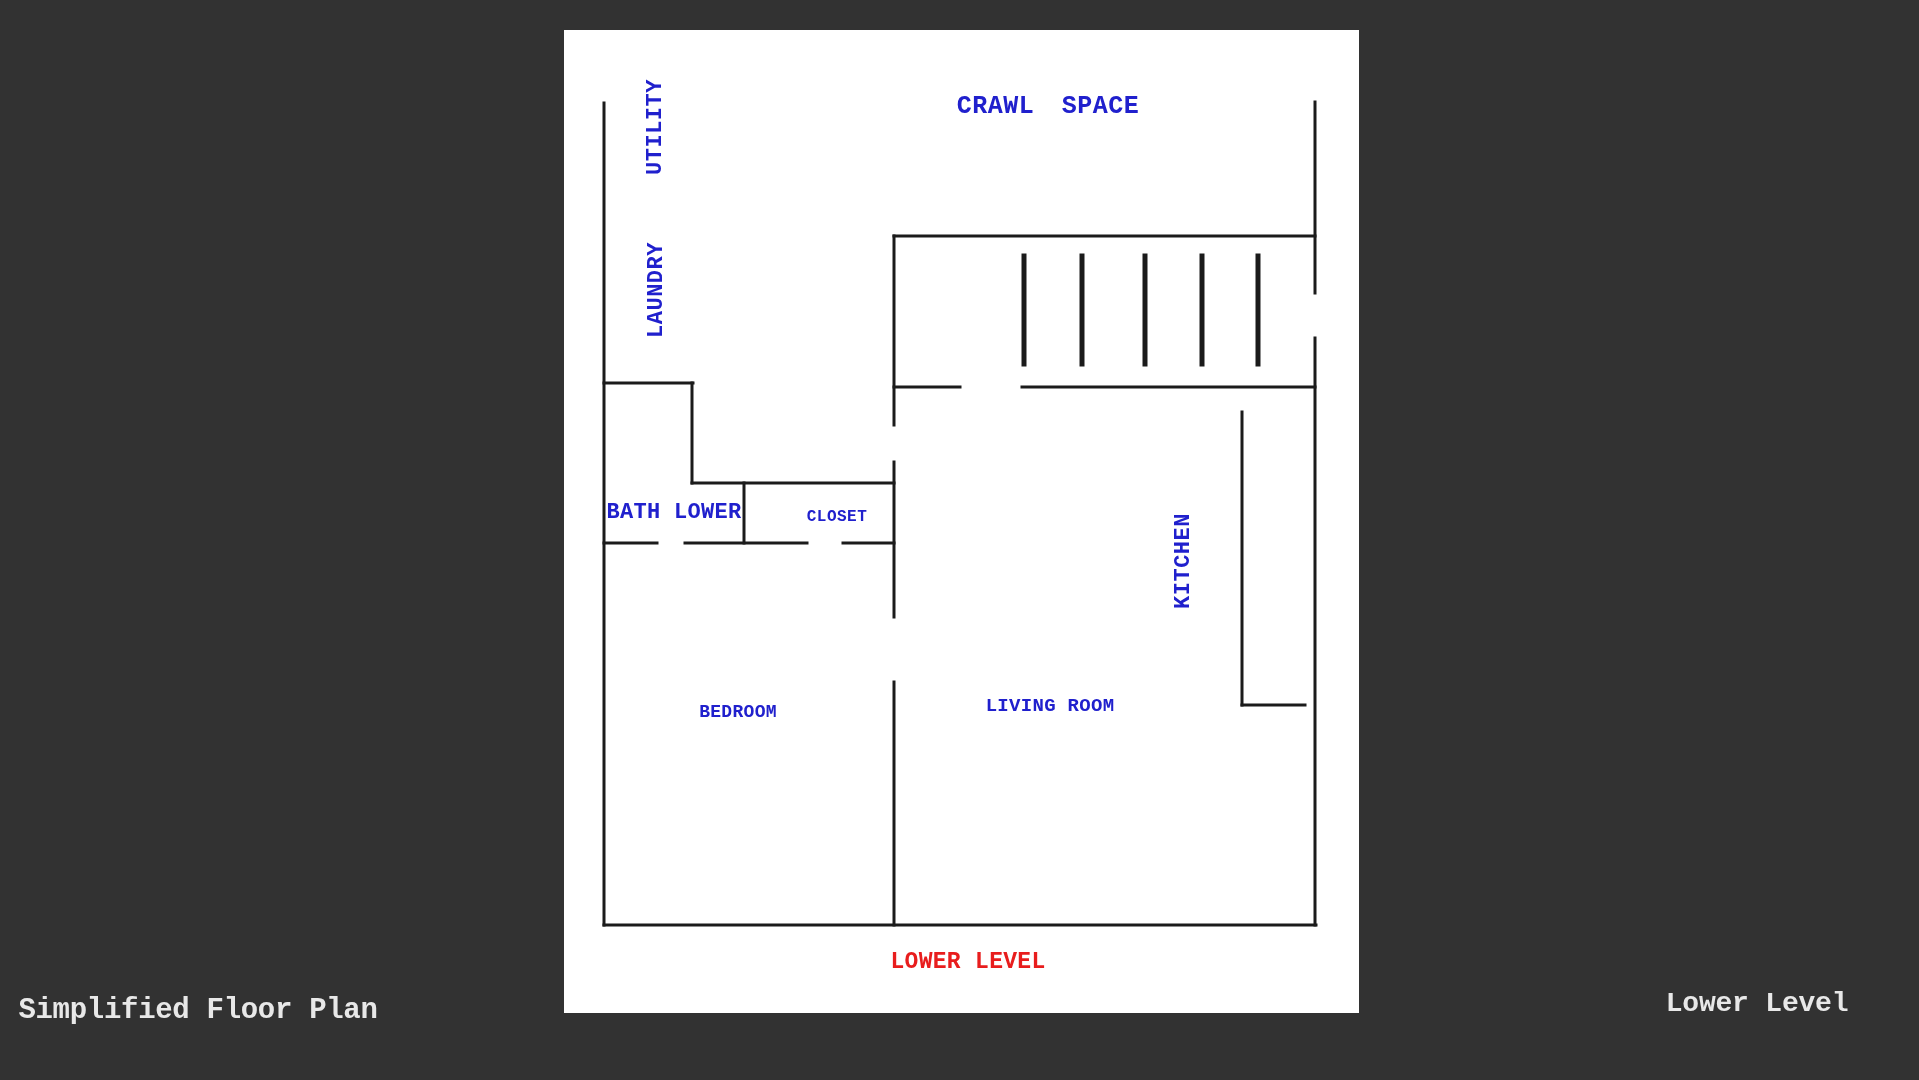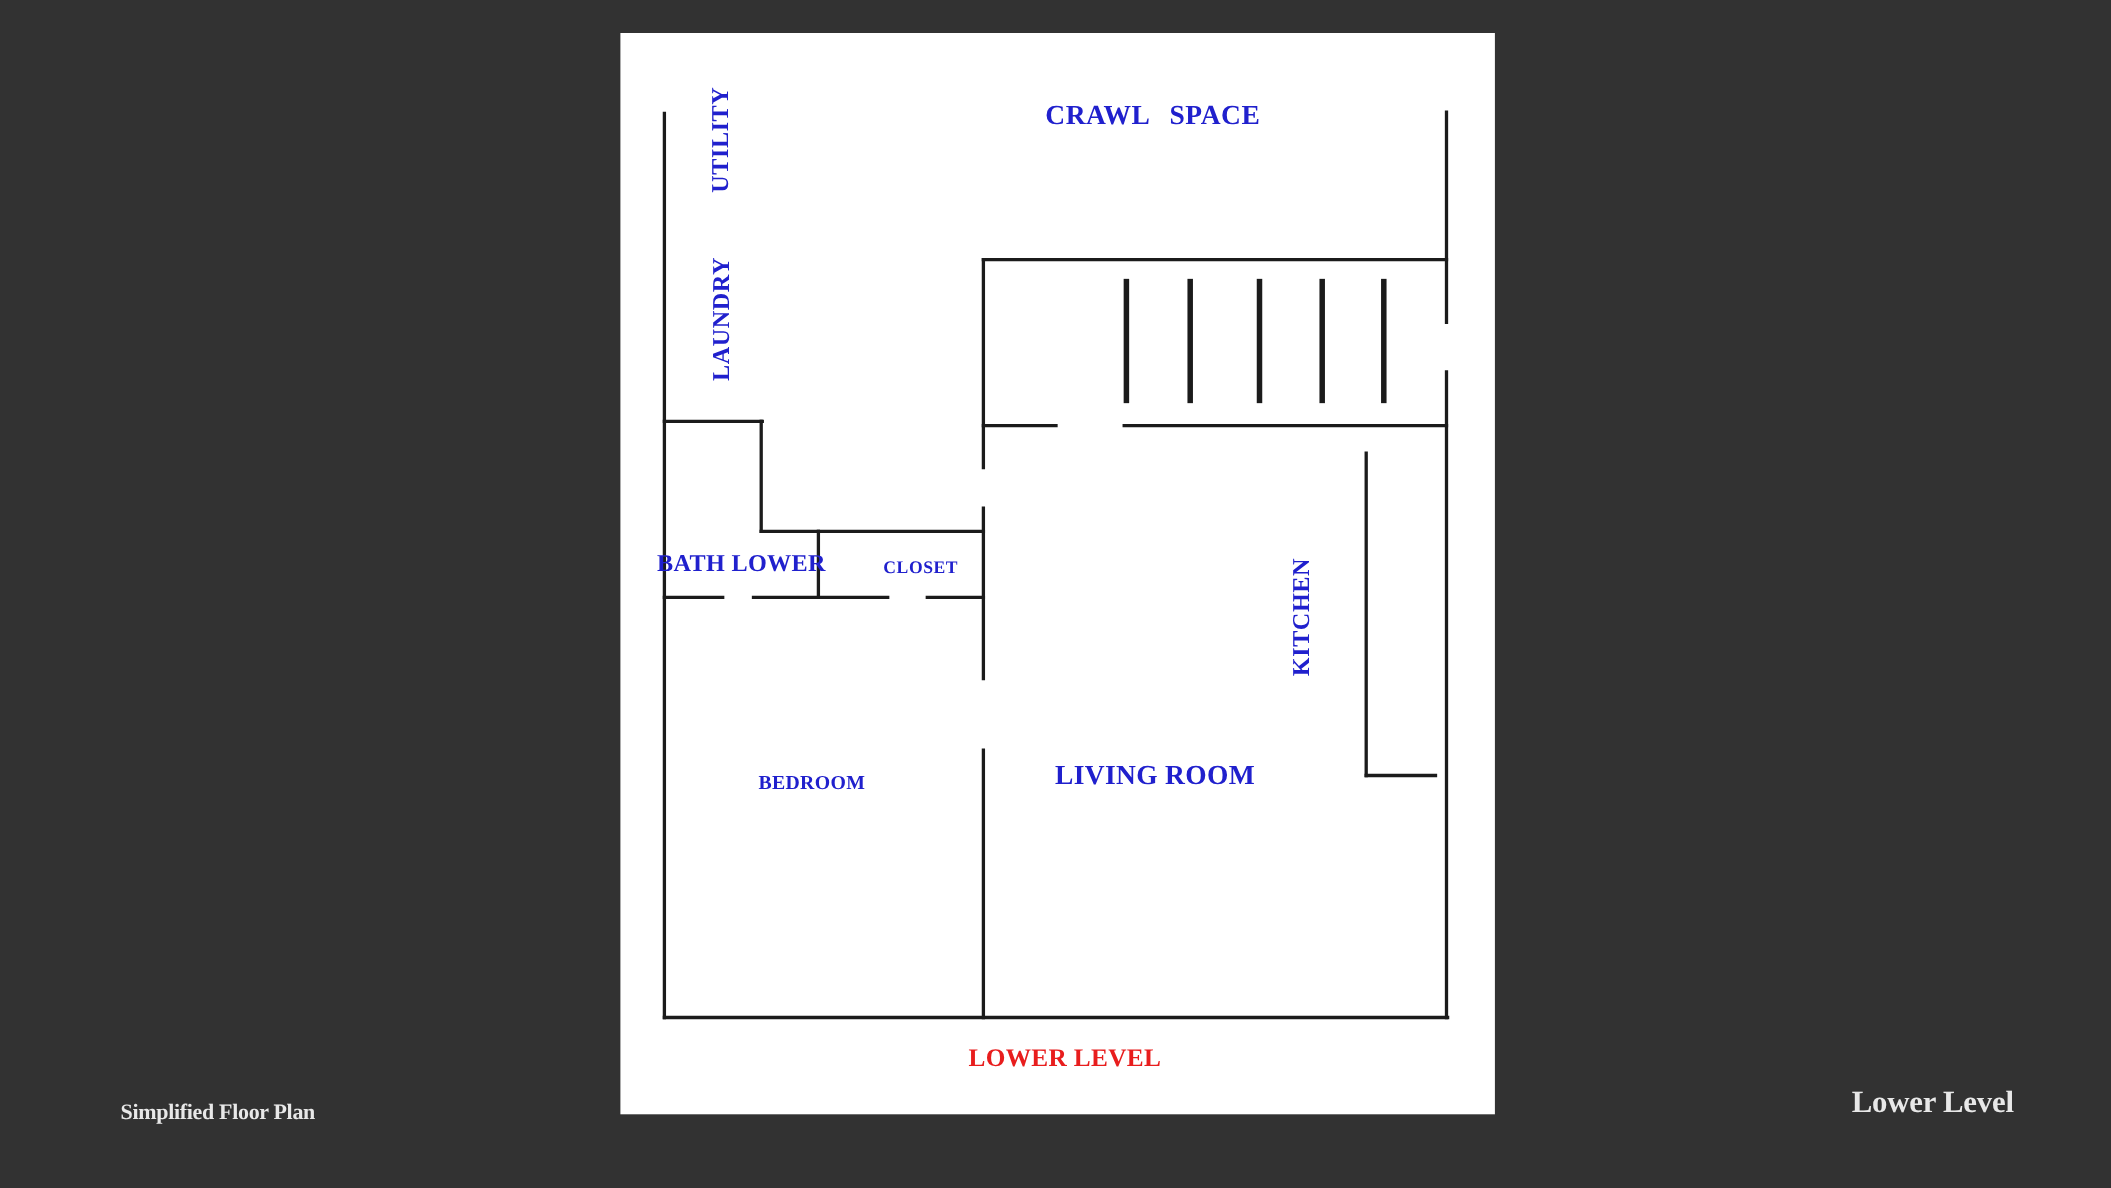--- a/index.html
+++ b/index.html
@@ -7,45 +7,45 @@
     --paper:#ffffff;
     --wall:#1b1b1b;
     --label-blue:#2020cd;
     --label-red:#e81d1d;
     --footer-text:#e8e8e8;
   }
   html,body{margin:0;padding:0;background:var(--bg);}
   .stage{
     position:relative;width:1919px;height:1080px;overflow:hidden;
     background:var(--bg);
-    font-family:Liberation Serif, serif;
+    font-family:Liberation Mono, monospace;
   }
   .paper{
     position:absolute;left:564px;top:30px;width:795px;height:983px;
     background:var(--paper);
   }
   #plan-svg{position:absolute;left:0;top:0;width:1919px;height:1080px;}
   .lbl{
     position:absolute;font-weight:bold;color:var(--label-blue);
     white-space:nowrap;transform:translate(-50%,-50%);
   }
   .lbl.vert{transform:translate(-50%,-50%) rotate(-90deg);}
   #lbl-crawl{left:1048px;top:106px;font-size:25px;word-spacing:12px;letter-spacing:.5px;}
   #lbl-utility{left:655px;top:127px;font-size:22px;letter-spacing:.5px;}
   #lbl-laundry{left:656px;top:290px;font-size:22px;letter-spacing:.5px;}
   #lbl-bath{left:674px;top:512px;font-size:22px;letter-spacing:.3px;}
   #lbl-closet{left:837px;top:517px;font-size:16px;letter-spacing:.5px;}
   #lbl-kitchen{left:1183px;top:561px;font-size:22px;letter-spacing:.5px;}
   #lbl-bedroom{left:738px;top:712px;font-size:18px;letter-spacing:.3px;}
-  #lbl-living{left:1050px;top:706px;font-size:25px;letter-spacing:.3px;}
+  #lbl-living{left:1050px;top:706px;font-size:19px;letter-spacing:.3px;}
   #lbl-lower-level{left:968px;top:962px;font-size:23px;color:var(--label-red);letter-spacing:.3px;}
   .footer-note{
     position:absolute;left:198px;top:1011px;transform:translate(-50%,-50%);
     text-align:center;color:var(--footer-text);font-weight:bold;
-    font-size:20px;line-height:40px;letter-spacing:-.3px;white-space:nowrap;
+    font-size:29px;line-height:40px;letter-spacing:-.3px;white-space:nowrap;
   }
   .footer-level{
     position:absolute;left:1757px;top:1003px;transform:translate(-50%,-50%);
     color:var(--footer-text);font-weight:bold;font-size:28px;
     letter-spacing:-.2px;white-space:nowrap;
   }
 </style>
 </head>
 <body>
 

